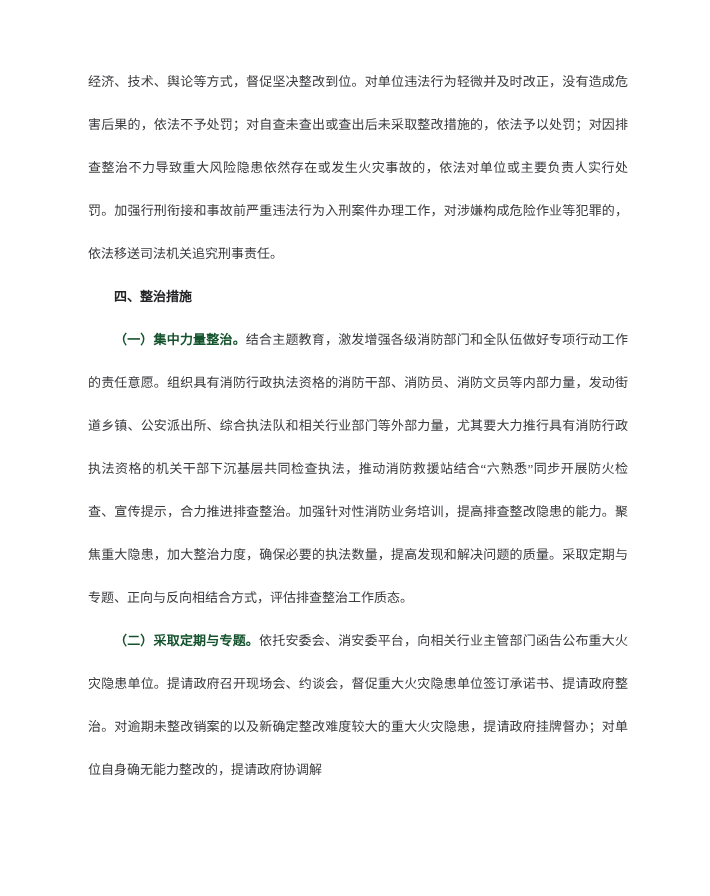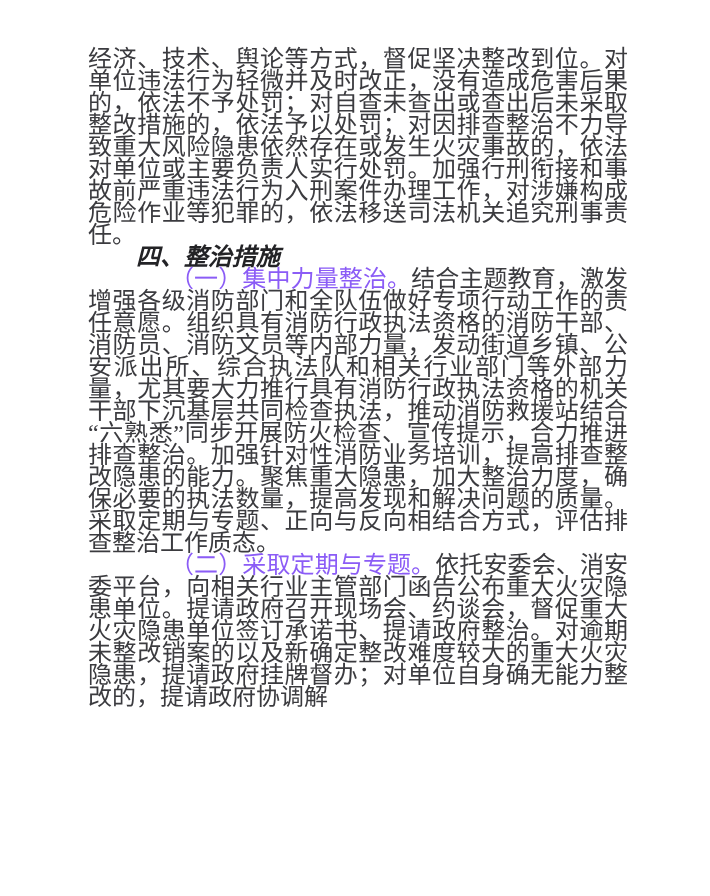--- a/index.html
+++ b/index.html
@@ -11,50 +11,48 @@
     width: 710px;
     height: 896px;
     background: #ffffff;
     overflow: hidden;
     position: relative;
     font-family: "Liberation Serif", serif;
   }
   .doc {
     position: absolute;
     left: 88px;
-    top: 48px;
+    top: 60px;
     width: 540px;
-    font-size: 24px;
-    line-height: 22px;
+    font-size: 13px;
+    line-height: 43px;
     color: #3b3b3f;
     text-align: justify;
     text-justify: inter-ideograph;
     letter-spacing: 0;
   }
   .para {
     margin: 0;
     padding: 0;
   }
   .indent {
     text-indent: 2em;
   }
   .heading {
     margin: 0;
     padding: 0;
     font-size: inherit;
     line-height: inherit;
     font-weight: bold;
     color: #232326;
     text-indent: 2em;
-    font-style: italic;
   }
   .lead {
-    font-weight: normal;
-    color: #8b5cf6;
-    margin-left: 34px;
+    font-weight: bold;
+    color: #14532d;
   }
 </style>
 </head>
 <body>
 
 <div class="doc">
 
   <p class="para"><span>经济、技术、舆论等方式，督促坚决整改到位。对单位违法行为轻微并及时改正，没有造成危害后果的，依法不予处罚；对自查未查出或查出后未采取整改措施的，依法予以处罚；对因排查整治不力导致重大风险隐患依然存在或发生火灾事故的，依法对单位或主要负责人实行处罚。加强行刑衔接和事故前严重违法行为入刑案件办理工作，对涉嫌构成危险作业等犯罪的，依法移送司法机关追究刑事责任。</span></p>
 
   <h3 class="heading">四、整治措施</h3>

